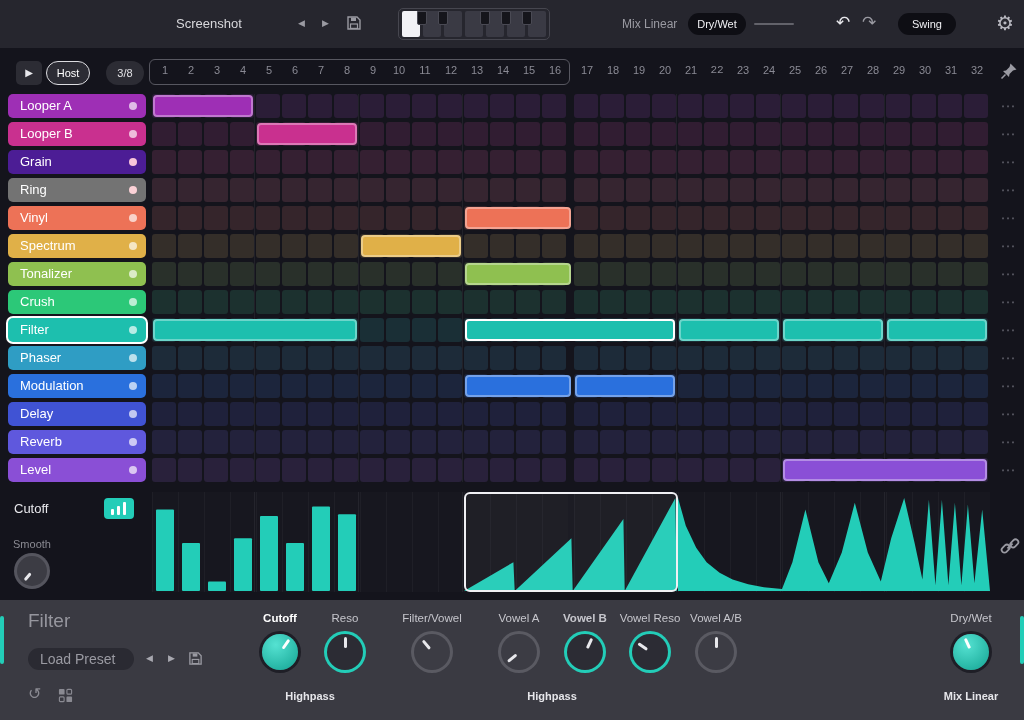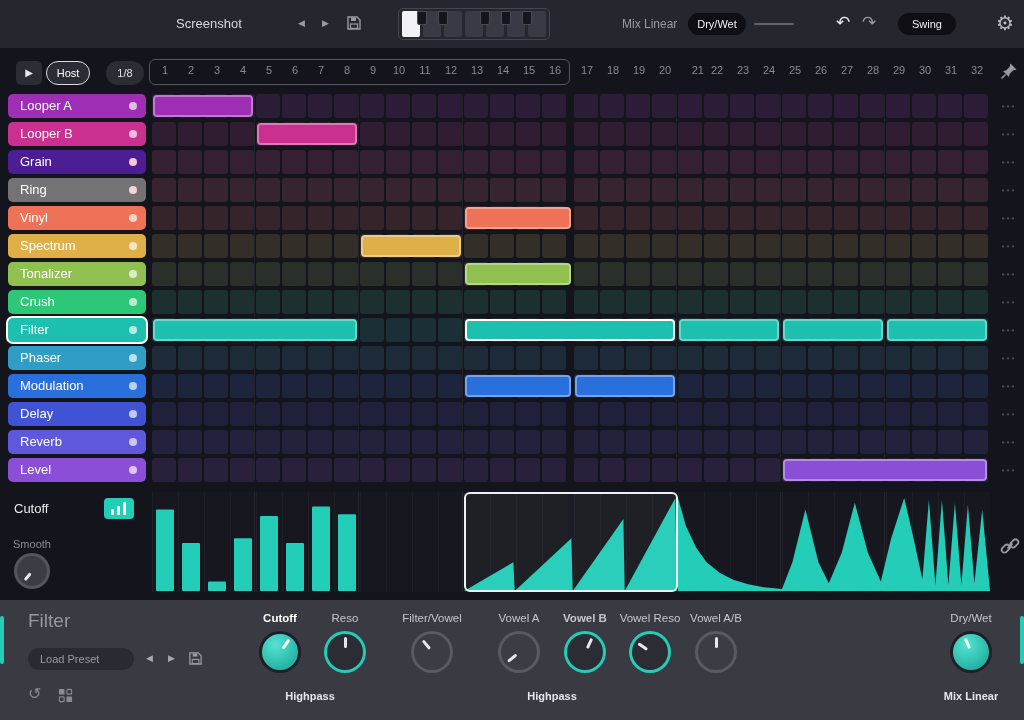--- a/index.html
+++ b/index.html
@@ -56,21 +56,21 @@
   #smooth-knob .ptr { position:absolute; left:50%; top:3px; width:3px; height:9px; margin-left:-1.5px; background:#e8e8ec; border-radius:2px; transform-origin:1.5px 12px; }
   .lane-half { position:absolute; top:492px; width:416px; height:100px; background:rgba(255,255,255,.015); }
   .lane-stripes { background-image:repeating-linear-gradient(90deg, rgba(255,255,255,.035) 0 1px, transparent 1px 26px); }
   #mod-svg { position:absolute; left:152px; top:492px; z-index:2; pointer-events:none; }
   #mod-select { position:absolute; top:492px; height:100px; border:2px solid #f0f0f4; border-radius:6px; background:rgba(255,255,255,.035); z-index:3; pointer-events:none; }
   #link-btn { position:absolute; left:1000px; top:536px; cursor:pointer; }
 
   
   #bottom { position:absolute; left:0; top:600px; width:1024px; height:120px; background:#3a3a42; }
   #fx-title { position:absolute; left:28px; top:10px; font-size:19px; color:#96969e; }
-  #load-preset { position:absolute; left:28px; top:48px; width:106px; height:22px; background:#2a2a32; border-radius:11px; color:#9a9aa2; font-size:11px; line-height:22px; padding-left:12px; cursor:pointer; }
+  #load-preset { position:absolute; left:28px; top:48px; width:106px; height:22px; background:#2a2a32; border-radius:11px; color:#9a9aa2; font-size:14px; line-height:22px; padding-left:12px; cursor:pointer; }
   .tiny-arrow2 { position:absolute; top:53px; font-size:9px; color:#a8a8b0; cursor:pointer; }
   #preset-save { position:absolute; left:188px; top:51px; cursor:pointer; }
   #reset-btn { position:absolute; left:28px; top:84px; font-size:16px; color:#8a8a92; cursor:pointer; }
   #random-btn { position:absolute; left:58px; top:88px; cursor:pointer; }
   .knob-group { position:absolute; top:12px; width:80px; text-align:center; }
   .knob-label { font-size:11.5px; color:#c6c6cc; white-space:nowrap; }
   .knob-label.bold { color:#fff; font-weight:bold; }
   .knob { position:relative; width:36px; height:36px; border-radius:50%; margin:10px auto 0; cursor:pointer; }
   .knob .ptr { position:absolute; left:50%; top:3px; width:3px; height:11px; margin-left:-1.5px; background:#fff; border-radius:2px; transform-origin:1.5px 15px; }
   .knob.teal-fill { background:radial-gradient(circle at 38% 30%, #55e2d2, #13a392); box-shadow:0 0 0 3px #1e1e26; }
@@ -111,21 +111,21 @@
     <div id="drywet-pill" class="pill">Dry/Wet</div>
     <div id="mix-slider"></div>
     <div id="undo-btn">↶</div>
     <div id="redo-btn">↷</div>
     <div id="swing-pill" class="pill">Swing</div>
     <div id="gear-btn">⚙</div>
   </div>
 
   <div id="play-btn">▶</div>
   <div id="host-btn">Host</div>
-  <div id="rate-btn">1/8</div>
+  <div id="rate-btn">3/8</div>
   <div id="steps-box"></div>
   <svg id="pin-btn" width="18" height="18" viewBox="0 0 18 18">
     <path d="M10.5 1.5 L16.5 7.5 L13 8.5 L9.5 12 L9 15 L3 9 L6 8.5 L9.5 5 Z" fill="#9a9aa2"></path>
     <line x1="5.5" y1="12.5" x2="1.5" y2="16.5" stroke="#9a9aa2" stroke-width="1.6"></line>
   </svg>
 
   <div id="seq">
       <div class="step-num" style="left: 152px;">1</div>
       <div class="step-num" style="left: 178px;">2</div>
       <div class="step-num" style="left: 204px;">3</div>
@@ -139,22 +139,22 @@
       <div class="step-num" style="left: 412px;">11</div>
       <div class="step-num" style="left: 438px;">12</div>
       <div class="step-num" style="left: 464px;">13</div>
       <div class="step-num" style="left: 490px;">14</div>
       <div class="step-num" style="left: 516px;">15</div>
       <div class="step-num" style="left: 542px;">16</div>
       <div class="step-num" style="left: 574px;">17</div>
       <div class="step-num" style="left: 600px;">18</div>
       <div class="step-num" style="left: 626px;">19</div>
       <div class="step-num" style="left: 652px;">20</div>
-      <div class="step-num" style="left: 678px; text-align: right;">21</div>
-      <div class="step-num" style="left: 704px;">22</div>
+      <div class="step-num" style="left: 678px;">21</div>
+      <div class="step-num" style="left: 704px; font-family: Liberation Mono, monospace;">22</div>
       <div class="step-num" style="left: 730px;">23</div>
       <div class="step-num" style="left: 756px;">24</div>
       <div class="step-num" style="left: 782px;">25</div>
       <div class="step-num" style="left: 808px;">26</div>
       <div class="step-num" style="left: 834px;">27</div>
       <div class="step-num" style="left: 860px;">28</div>
       <div class="step-num" style="left: 886px;">29</div>
       <div class="step-num" style="left: 912px;">30</div>
       <div class="step-num" style="left: 938px;">31</div>
       <div class="step-num" style="left: 964px;">32</div>

